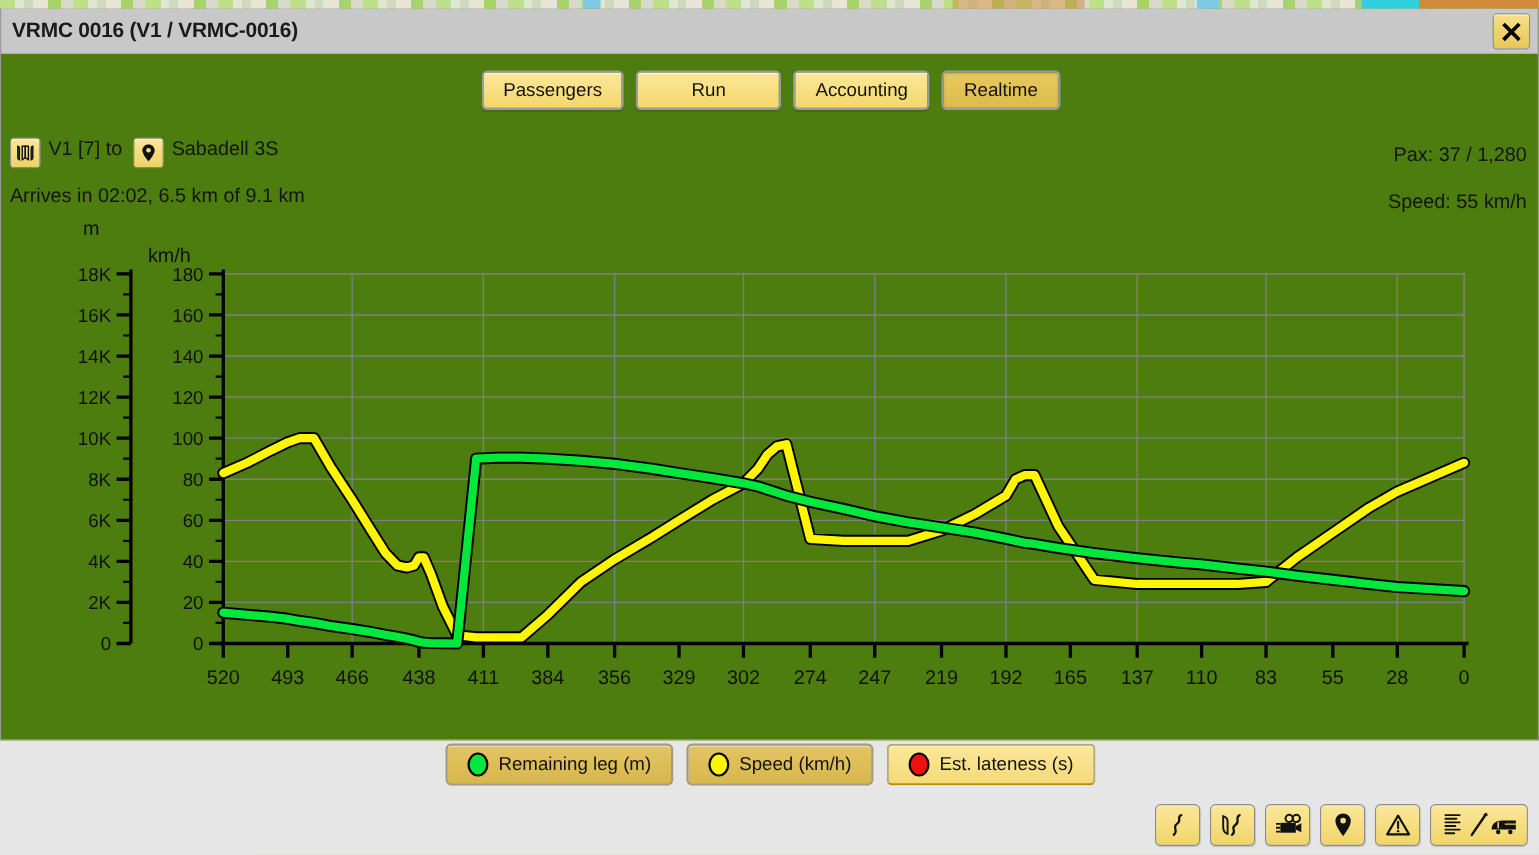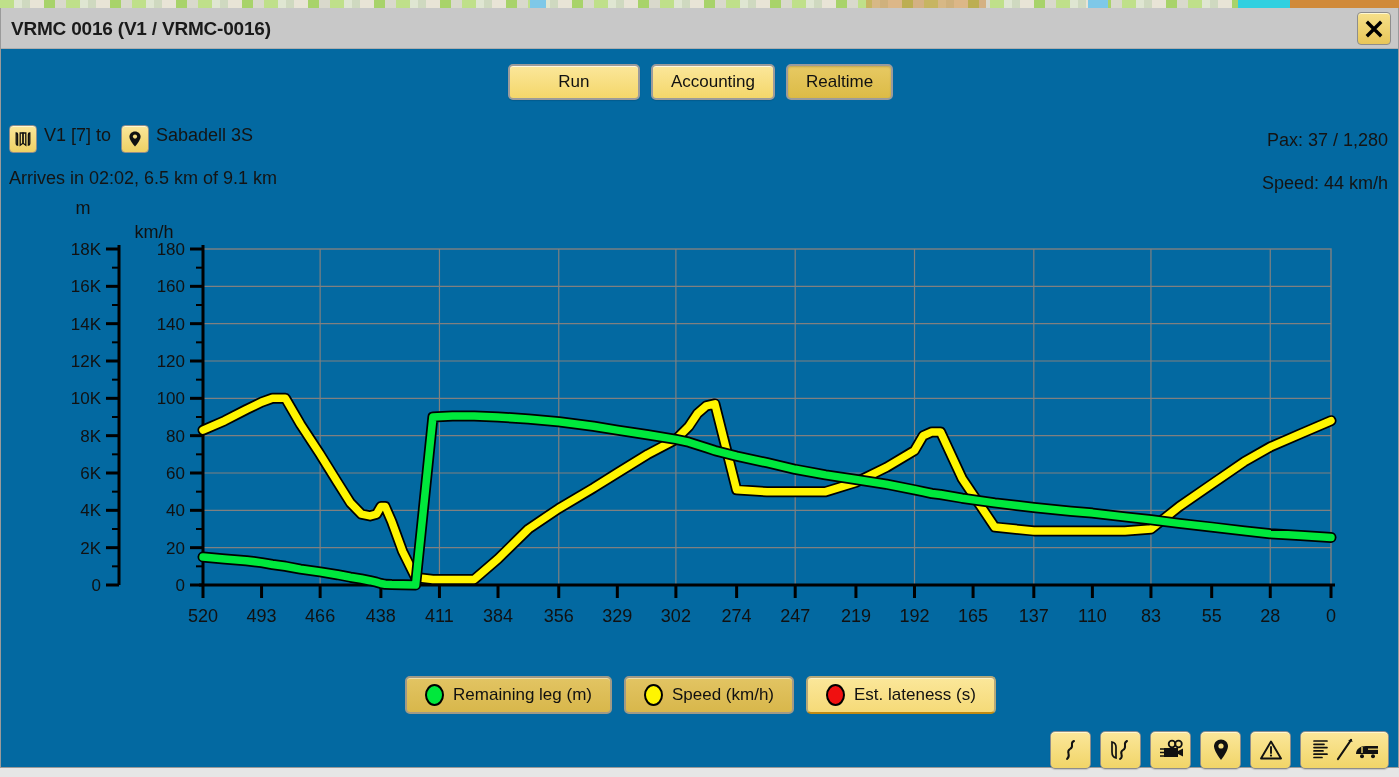--- a/index.html
+++ b/index.html
@@ -30,22 +30,22 @@
         #d9d9cc 55px, #d9d9cc 66px);
   }
   .map-strip .blue { position:absolute; top:0; height:8px; background:#7ec8e8; }
   .map-strip .orange { position:absolute; top:0; height:8px; background:#d08a3a; }
   .map-strip .cyan { position:absolute; top:0; height:8px; background:#30d0e0; }
 
   
   .window {
     position: absolute;
     left: 0; top: 8px;
-    width: 1399px; height: 760px;
-    background: #0369a1;
+    width: 1399px; height: 665px;
+    background: #4d7c0f;
     border: 1px solid #9a9a9a;
     border-top: none;
   }
 
   .titlebar {
     position: relative;
     height: 41px;
     background: #c8c8c8;
     border-bottom: 1px solid #aeaeae;
   }
@@ -203,20 +203,23 @@
     <div class="titlebar">
       <div class="title-text">VRMC 0016 (V1 / VRMC-0016)</div>
       <div class="close-btn">
         <svg width="20" height="20" viewBox="0 0 20 20">
           <path d="M4 4 L16 16 M16 4 L4 16" stroke="#000" stroke-width="3.4" stroke-linecap="square" fill="none"></path>
         </svg>
       </div>
     </div>
 
     <div class="tabs">
+      <div class="tab">
+        <span>Passengers</span>
+      </div>
       <div class="tab" style="min-width:132px;">
         <span>Run</span>
       </div>
       <div class="tab">
         <span>Accounting</span>
       </div>
       <div class="tab active">
         <span>Realtime</span>
       </div>
     </div>
@@ -238,21 +241,21 @@
             <circle cx="8" cy="6.6" r="2.1" fill="#f6dd80"></circle>
           </svg>
         </span>
         <span>Sabadell 3S</span>
       </div>
       <div class="info-right">Pax: 37 / 1,280</div>
     </div>
 
     <div class="info-row r2">
       <div class="info-left" style="left:8px;">Arrives in 02:02, 6.5 km of 9.1 km</div>
-      <div class="info-right">Speed: 44 km/h</div>
+      <div class="info-right">Speed: 55 km/h</div>
     </div>
 
     <div class="unit-label" style="left:62px; top:190px; width:40px;">m</div>
     <div class="unit-label" style="left:118px; top:190px; width:70px;margin-top:24px;">km/h</div>
 
     <div class="chart-wrap">
       <svg class="chart-svg" id="chart" width="1399" height="400" viewBox="0 0 1399 400">
           <g>
             <line x1="319.13846153846157" y1="16" x2="319.13846153846157" y2="352" stroke="#808080" stroke-width="1.2"></line>
             <line x1="438.44615384615383" y1="16" x2="438.44615384615383" y2="352" stroke="#808080" stroke-width="1.2"></line>

